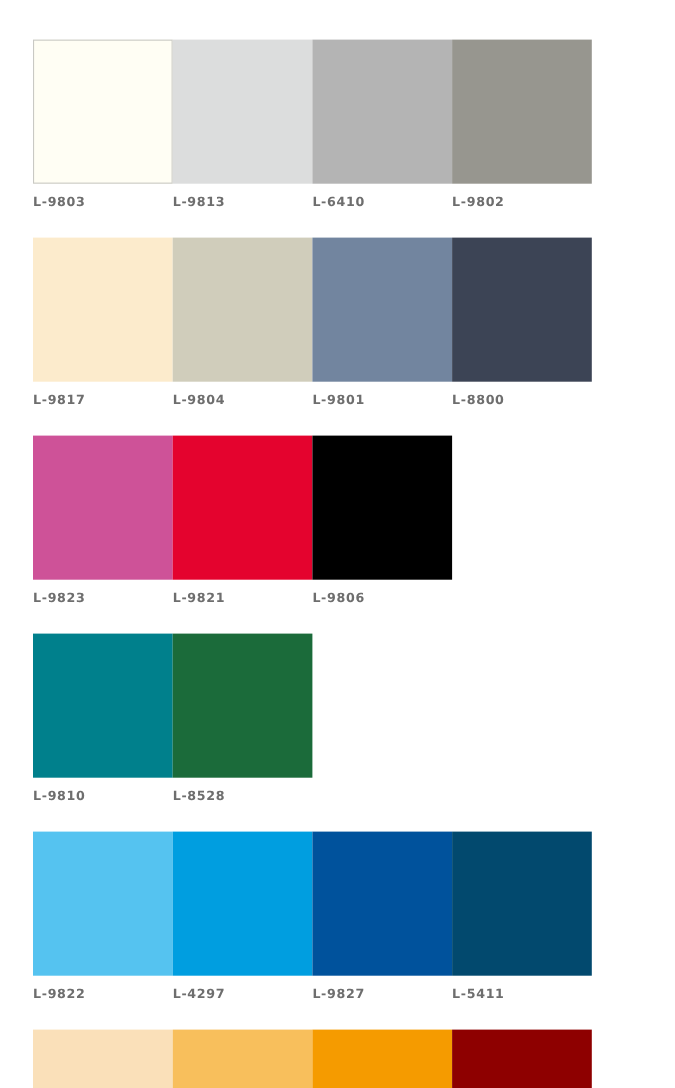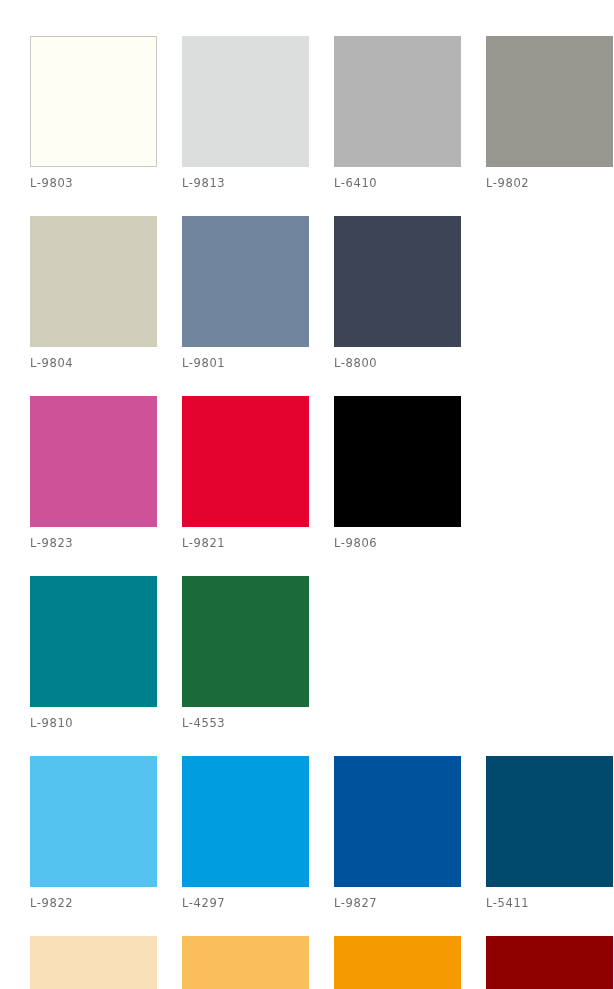--- a/index.html
+++ b/index.html
@@ -19,22 +19,22 @@
     left: 30px;
     top: 36px;
     width: 614px;
   }
   .row {
     display: flex;
     margin-bottom: 26px;
   }
   .cell {
     width: 127px;
-    margin-right: 25px;
     flex: 0 0 auto;
+    font-weight: bold;
   }
   .swatch {
     width: 127px;
     height: 131px;
     box-sizing: border-box;
   }
   .swatch.bordered {
     border: 1px solid #c9c9c4;
   }
   .label {
@@ -64,20 +64,24 @@
         <div class="swatch" style="background-color: rgb(180, 180, 180);"></div>
         <div class="label">L-6410</div>
       </div>
       <div class="cell">
         <div class="swatch" style="background-color: rgb(151, 150, 143);"></div>
         <div class="label">L-9802</div>
       </div>
     </div>
     <div class="row">
       <div class="cell">
+        <div class="swatch" style="background-color: rgb(252, 235, 204);"></div>
+        <div class="label">L-9817</div>
+      </div>
+      <div class="cell">
         <div class="swatch" style="background-color: rgb(208, 205, 187);"></div>
         <div class="label">L-9804</div>
       </div>
       <div class="cell">
         <div class="swatch" style="background-color: rgb(114, 133, 159);"></div>
         <div class="label">L-9801</div>
       </div>
       <div class="cell">
         <div class="swatch" style="background-color: rgb(60, 68, 85);"></div>
         <div class="label">L-8800</div>
@@ -97,21 +101,21 @@
         <div class="label">L-9806</div>
       </div>
     </div>
     <div class="row">
       <div class="cell">
         <div class="swatch" style="background-color: rgb(0, 128, 140);"></div>
         <div class="label">L-9810</div>
       </div>
       <div class="cell">
         <div class="swatch" style="background-color: rgb(27, 107, 58);"></div>
-        <div class="label">L-4553</div>
+        <div class="label">L-8528</div>
       </div>
     </div>
     <div class="row">
       <div class="cell">
         <div class="swatch" style="background-color: rgb(85, 195, 240);"></div>
         <div class="label">L-9822</div>
       </div>
       <div class="cell">
         <div class="swatch" style="background-color: rgb(0, 158, 224);"></div>
         <div class="label">L-4297</div>

